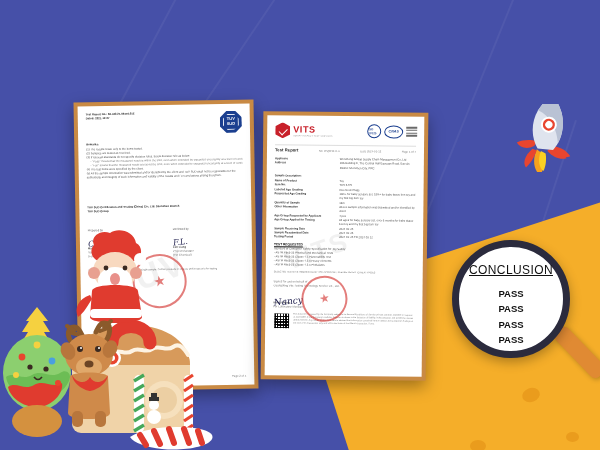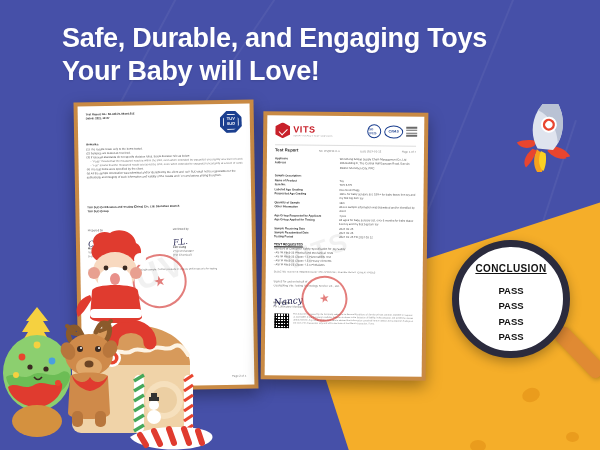--- a/index.html
+++ b/index.html
@@ -191,21 +191,21 @@
   .mag-lens {
     position: absolute; inset: 0;
     border-radius: 50%;
     background: #ffffff;
     border: 7px solid #2b2b3d;
     box-shadow: 0 4px 12px rgba(0,0,0,0.3);
     display: flex; flex-direction: column; align-items: center;
     padding-top: 16px;
   }
   .mag-title {
-    font-size: 10px; font-weight: bold; color: #111;
+    font-size: 12px; font-weight: normal; color: #111;
     text-decoration: underline; letter-spacing: .4px;
     margin-bottom: 9px;
   }
   .mag-pass {
     font-size: 9.5px; font-weight: bold; color: #111;
     line-height: 1.62; text-align: center;
   }
   .mag-handle {
     position: absolute;
     left: 100px; top: 96px;
@@ -231,24 +231,20 @@
   <div class="bg-diag d1"></div>
   <div class="bg-diag d2"></div>
   <div class="bg-diag d3"></div>
   <div class="bg-diag d4"></div>
 
   <div class="yellow-wedge"></div>
   <div class="yellow-dot dot1"></div>
   <div class="yellow-dot dot2"></div>
   <div class="yellow-dot dot3"></div>
 
-  <div class="headline">
-    <span>Safe, Durable, and Engaging Toys</span>
-    <span class="l2">Your Baby will Love!</span>
-  </div>
 
   <div class="doc doc-left">
     <div class="doc-inner">
       <div class="watermark wm-left">TUV</div>
 
       <div style="display:flex;justify-content:space-between;align-items:flex-start;">
         <div>
           <div class="doc-micro" style="font-weight:bold;color:#111;">
             <span>Test Report No.:</span>
             <span>68.432.21.03476.01E</span>

